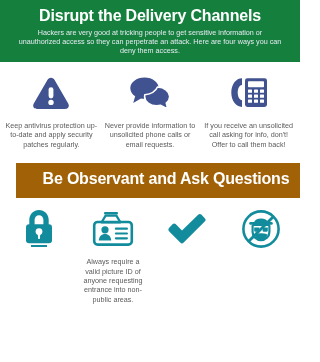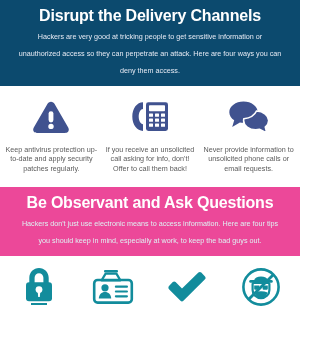--- a/index.html
+++ b/index.html
@@ -20,35 +20,35 @@
     background: #ffffff;
   }
 
   
   .banner {
     width: 100%;
     box-sizing: border-box;
     text-align: center;
     padding: 6px 10px 7px 10px;
   }
-  .banner.blue  { background: #0c4a6e; }
-  .banner.teal  { background: #ec4899; }
+  .banner.blue  { background: #15803d; }
+  .banner.teal  { background: #a16207; margin-left: 16px; }
 
   .banner-title {
     color: #ffffff;
     font-size: 16px;
     font-weight: bold;
     line-height: 19px;
     margin: 0 0 3px 0;
     letter-spacing: -0.2px;
   }
   .banner-sub {
     color: #e6eaf4;
     font-size: 7.2px;
-    line-height: 17px;
+    line-height: 9px;
     margin: 0;
     padding: 0 6px;
   }
   .banner.teal .banner-sub { color: #dff1f3; }
 
   
   .cards {
     display: flex;
     width: 100%;
     box-sizing: border-box;
@@ -96,20 +96,30 @@
       <div class="card-icon">
         <svg width="38" height="34" viewBox="0 0 38 34" aria-hidden="true">
           <path d="M19 1.8 C20.6 1.8 21.8 2.7 22.6 4.1 L36.2 27.6 C37.1 29.2 37.0 30.7 36.1 31.7 C35.4 32.5 34.3 32.9 33.0 32.9 L5.0 32.9 C3.7 32.9 2.6 32.5 1.9 31.7 C1.0 30.7 0.9 29.2 1.8 27.6 L15.4 4.1 C16.2 2.7 17.4 1.8 19 1.8 Z" fill="#40528f"></path>
           <rect x="16.6" y="11.2" width="4.8" height="11.2" rx="2.4" fill="#ffffff"></rect>
           <circle cx="19" cy="26.4" r="2.7" fill="#ffffff"></circle>
         </svg>
       </div>
       <div class="card-text">Keep antivirus protection up-to-date and apply security patches regularly.</div>
     </div>
 
+
+    <div class="card">
+      <div class="card-icon">
+        <svg width="42" height="34" viewBox="0 0 42 34" aria-hidden="true">
+          <path d="M15.5 1.5 C7.6 1.5 1.3 6.3 1.3 12.2 C1.3 15.4 3.2 18.3 6.2 20.2 L4.2 27.0 L11.9 22.4 C13.0 22.6 14.2 22.8 15.5 22.8 C23.4 22.8 29.7 18.0 29.7 12.2 C29.7 6.3 23.4 1.5 15.5 1.5 Z" fill="#40528f"></path>
+          <path d="M28.5 11.0 C35.6 11.4 40.7 15.6 40.7 20.6 C40.7 23.1 39.4 25.4 37.3 27.1 L38.8 33.0 L31.6 29.3 C30.4 29.6 29.1 29.8 27.7 29.8 C21.0 29.8 15.6 25.7 15.6 20.6 C15.6 20.0 15.7 19.4 15.9 18.8 C22.0 18.0 26.8 14.9 28.5 11.0 Z" fill="#40528f" stroke="#ffffff" stroke-width="1.6"></path>
+        </svg>
+      </div>
+      <div class="card-text">Never provide information to unsolicited phone calls or email requests.</div>
+    </div>
 
     <div class="card">
       <div class="card-icon">
         <svg width="40" height="34" viewBox="0 0 40 34" aria-hidden="true">
           <path d="M13.0 2.2 C7.0 2.2 2.3 8.4 2.3 16.6 C2.3 24.8 7.0 31.0 13.0 31.0 L13.0 24.2 C10.6 24.2 8.7 20.8 8.7 16.6 C8.7 12.4 10.6 9.0 13.0 9.0 Z" fill="#40528f"></path>
           <rect x="16.0" y="2.2" width="22.0" height="28.8" rx="2.4" fill="#40528f"></rect>
           <rect x="19.0" y="5.2" width="16.0" height="6.0" rx="0.8" fill="#ffffff"></rect>
           <g fill="#ffffff">
             <rect x="19.0" y="13.4" width="4.0" height="3.4" rx="0.5"></rect>
             <rect x="25.0" y="13.4" width="4.0" height="3.4" rx="0.5"></rect>
@@ -119,37 +129,26 @@
             <rect x="31.0" y="18.4" width="4.0" height="3.4" rx="0.5"></rect>
             <rect x="19.0" y="23.4" width="4.0" height="3.4" rx="0.5"></rect>
             <rect x="25.0" y="23.4" width="4.0" height="3.4" rx="0.5"></rect>
             <rect x="31.0" y="23.4" width="4.0" height="3.4" rx="0.5"></rect>
           </g>
         </svg>
       </div>
       <div class="card-text">If you receive an unsolicited call asking for info, don't! Offer to call them back!</div>
     </div>
 
-    <div class="card">
-      <div class="card-icon">
-        <svg width="42" height="34" viewBox="0 0 42 34" aria-hidden="true">
-          <path d="M15.5 1.5 C7.6 1.5 1.3 6.3 1.3 12.2 C1.3 15.4 3.2 18.3 6.2 20.2 L4.2 27.0 L11.9 22.4 C13.0 22.6 14.2 22.8 15.5 22.8 C23.4 22.8 29.7 18.0 29.7 12.2 C29.7 6.3 23.4 1.5 15.5 1.5 Z" fill="#40528f"></path>
-          <path d="M28.5 11.0 C35.6 11.4 40.7 15.6 40.7 20.6 C40.7 23.1 39.4 25.4 37.3 27.1 L38.8 33.0 L31.6 29.3 C30.4 29.6 29.1 29.8 27.7 29.8 C21.0 29.8 15.6 25.7 15.6 20.6 C15.6 20.0 15.7 19.4 15.9 18.8 C22.0 18.0 26.8 14.9 28.5 11.0 Z" fill="#40528f" stroke="#ffffff" stroke-width="1.6"></path>
-        </svg>
-      </div>
-      <div class="card-text">Never provide information to unsolicited phone calls or email requests.</div>
-    </div>
-
   </div>
 
   <div class="spacer-blue"></div>
 
   <div class="banner teal">
     <div class="banner-title">Be Observant and Ask Questions</div>
-    <div class="banner-sub">Hackers don't just use electronic means to access information. Here are four tips you should keep in mind, especially at work, to keep the bad guys out.</div>
   </div>
 
   <div class="cards teal-row">
 
     <div class="card">
       <div class="card-icon">
         <svg width="34" height="42" viewBox="0 0 34 42" aria-hidden="true">
           <path d="M17 2.0 C11.6 2.0 7.3 6.3 7.3 11.7 L7.3 17.0 L12.6 17.0 L12.6 11.7 C12.6 9.3 14.6 7.3 17 7.3 C19.4 7.3 21.4 9.3 21.4 11.7 L21.4 17.0 L26.7 17.0 L26.7 11.7 C26.7 6.3 22.4 2.0 17 2.0 Z" fill="#128c9c"></path>
           <rect x="4.0" y="16.2" width="26.0" height="19.0" rx="3.0" fill="#128c9c"></rect>
           <circle cx="17" cy="23.6" r="3.4" fill="#ffffff"></circle>
@@ -165,20 +164,21 @@
           <rect x="12.0" y="1.0" width="14.0" height="2.4" rx="1.0" fill="#128c9c"></rect>
           <path d="M13.6 4.6 L24.4 4.6 L28.4 11.4 L9.6 11.4 Z" fill="none" stroke="#128c9c" stroke-width="2.2" stroke-linejoin="round"></path>
           <rect x="2.2" y="11.0" width="37.6" height="22.6" rx="3.4" fill="none" stroke="#128c9c" stroke-width="2.6"></rect>
           <circle cx="13.0" cy="18.8" r="3.6" fill="#128c9c"></circle>
           <path d="M6.8 29.6 C6.8 25.6 9.6 23.0 13.0 23.0 C16.4 23.0 19.2 25.6 19.2 29.6 Z" fill="#128c9c"></path>
           <rect x="22.8" y="16.6" width="13.2" height="2.2" rx="1.1" fill="#128c9c"></rect>
           <rect x="22.8" y="21.4" width="13.2" height="2.2" rx="1.1" fill="#128c9c"></rect>
           <rect x="22.8" y="26.2" width="13.2" height="2.2" rx="1.1" fill="#128c9c"></rect>
         </svg>
       </div>
+      <div class="card-text">Always require a valid picture ID of anyone requesting entrance into non-public areas.</div>
     </div>
 
     <div class="card">
       <div class="card-icon">
         <svg width="42" height="34" viewBox="0 0 42 34" aria-hidden="true">
           <path d="M3.0 16.0 L6.8 12.0 C7.6 11.2 8.8 11.2 9.6 12.0 L16.0 18.6 L32.4 2.6 C33.2 1.8 34.5 1.8 35.3 2.6 L39.0 6.4 C39.8 7.2 39.8 8.5 39.0 9.3 L17.4 30.8 C16.6 31.6 15.3 31.6 14.5 30.8 L3.0 19.2 C2.2 18.4 2.2 16.8 3.0 16.0 Z" fill="#128c9c"></path>
         </svg>
       </div>
     </div>
 

